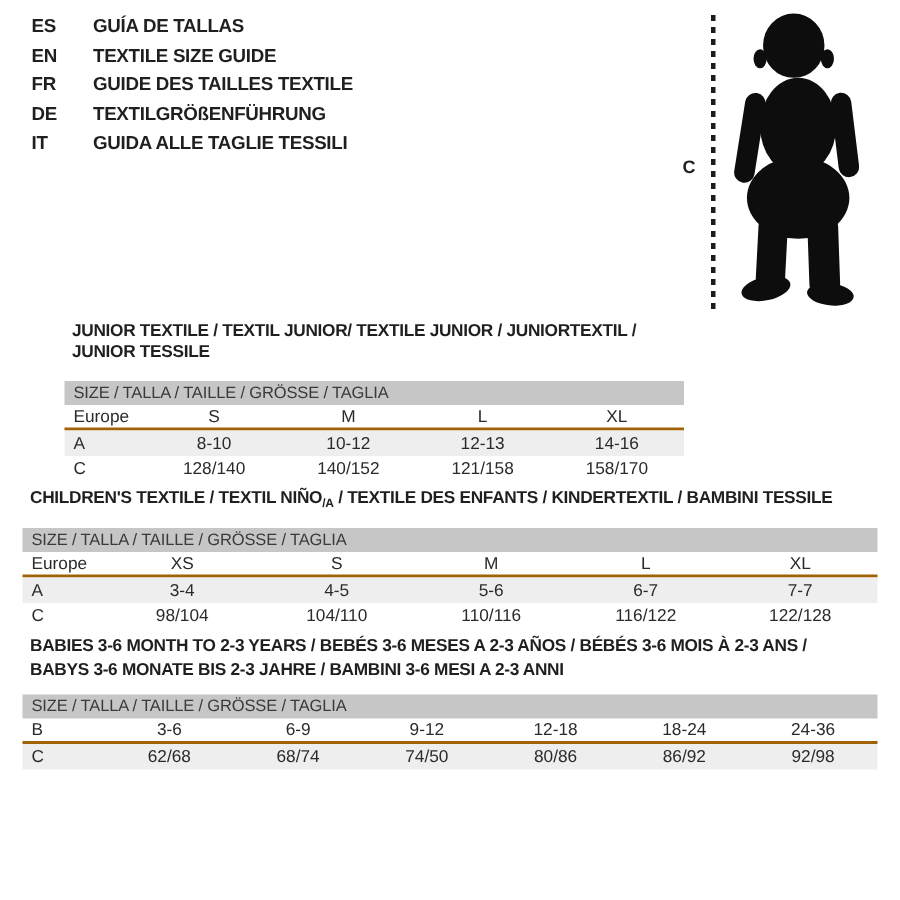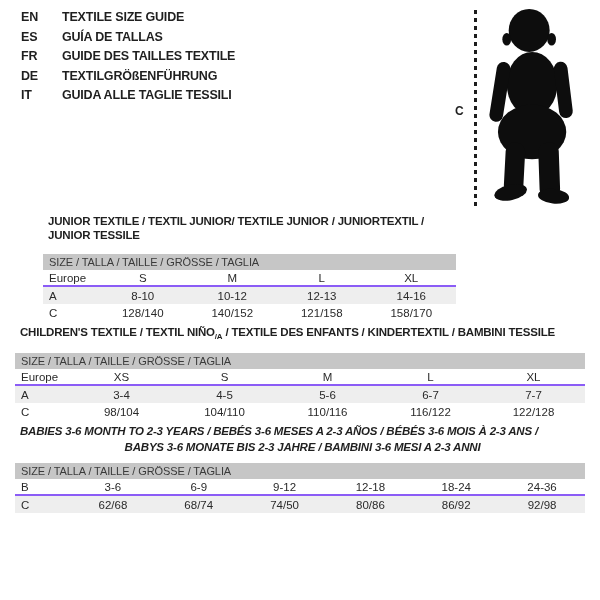--- a/index.html
+++ b/index.html
@@ -22,49 +22,49 @@
   .figure-label { position:absolute; left:455px; top:104px; font-size:12px; font-weight:700; }
   .baby-svg { position:absolute; left:480px; top:8px; }
 
   
   .size-table { position:absolute; left:15px; }
   .t1 { top:214px; width:413px;margin-left:28px; }
   .t2 { top:325px; width:570px; }
   .t3 { top:423px; width:570px; }
   .table-title { font-size:11.5px; font-weight:700; letter-spacing:-0.2px; margin:0 0 12px 5px; line-height:14px; }
   .t2 .table-title { margin-bottom:9px; }
-  .t3 .table-title { margin:0 0 0 5px; line-height:16px;font-style:italic; }
-  .t3 .table-title.last { margin-bottom:8px;text-align:center; }
+  .t3 .table-title { margin:0 0 0 5px; line-height:16px; }
+  .t3 .table-title.last { margin-bottom:8px; }
   .band {
     background:#c6c6c6; height:16px; line-height:16px; padding-left:6px;
     font-size:11px; color:#3a3a3a; letter-spacing:-0.1px;
   }
   .trow { display:flex; align-items:center; height:17px; font-size:11.5px; color:#2a2a2a; }
-  .trow.rule { border-bottom:2px solid #8b5cf6; }
+  .trow.rule { border-bottom:2px solid #a16207; }
   .trow.stripe { background:#eeeeee; }
   .row-label { width:55px; padding-left:6px; }
   .cell { flex:1; text-align:center; }
 
   
   .footnotes { position:absolute; left:21px; top:536px; }
   .footnote { font-size:11.5px; font-weight:700; line-height:18px; letter-spacing:-0.2px; }
 </style>
 </head>
 <body>
 
 <div class="canvas">
 
   <div class="lang-list">
     <div class="lang-row">
+      <span class="lang-code">ES</span>
+      <span class="lang-title">GUÍA DE TALLAS</span>
+    </div>
+    <div class="lang-row">
       <span class="lang-code">EN</span>
       <span class="lang-title">TEXTILE SIZE GUIDE</span>
-    </div>
-    <div class="lang-row">
-      <span class="lang-code">ES</span>
-      <span class="lang-title">GUÍA DE TALLAS</span>
     </div>
     <div class="lang-row">
       <span class="lang-code">FR</span>
       <span class="lang-title">GUIDE DES TAILLES TEXTILE</span>
     </div>
     <div class="lang-row">
       <span class="lang-code">DE</span>
       <span class="lang-title">TEXTILGRÖßENFÜHRUNG</span>
     </div>
     <div class="lang-row">

